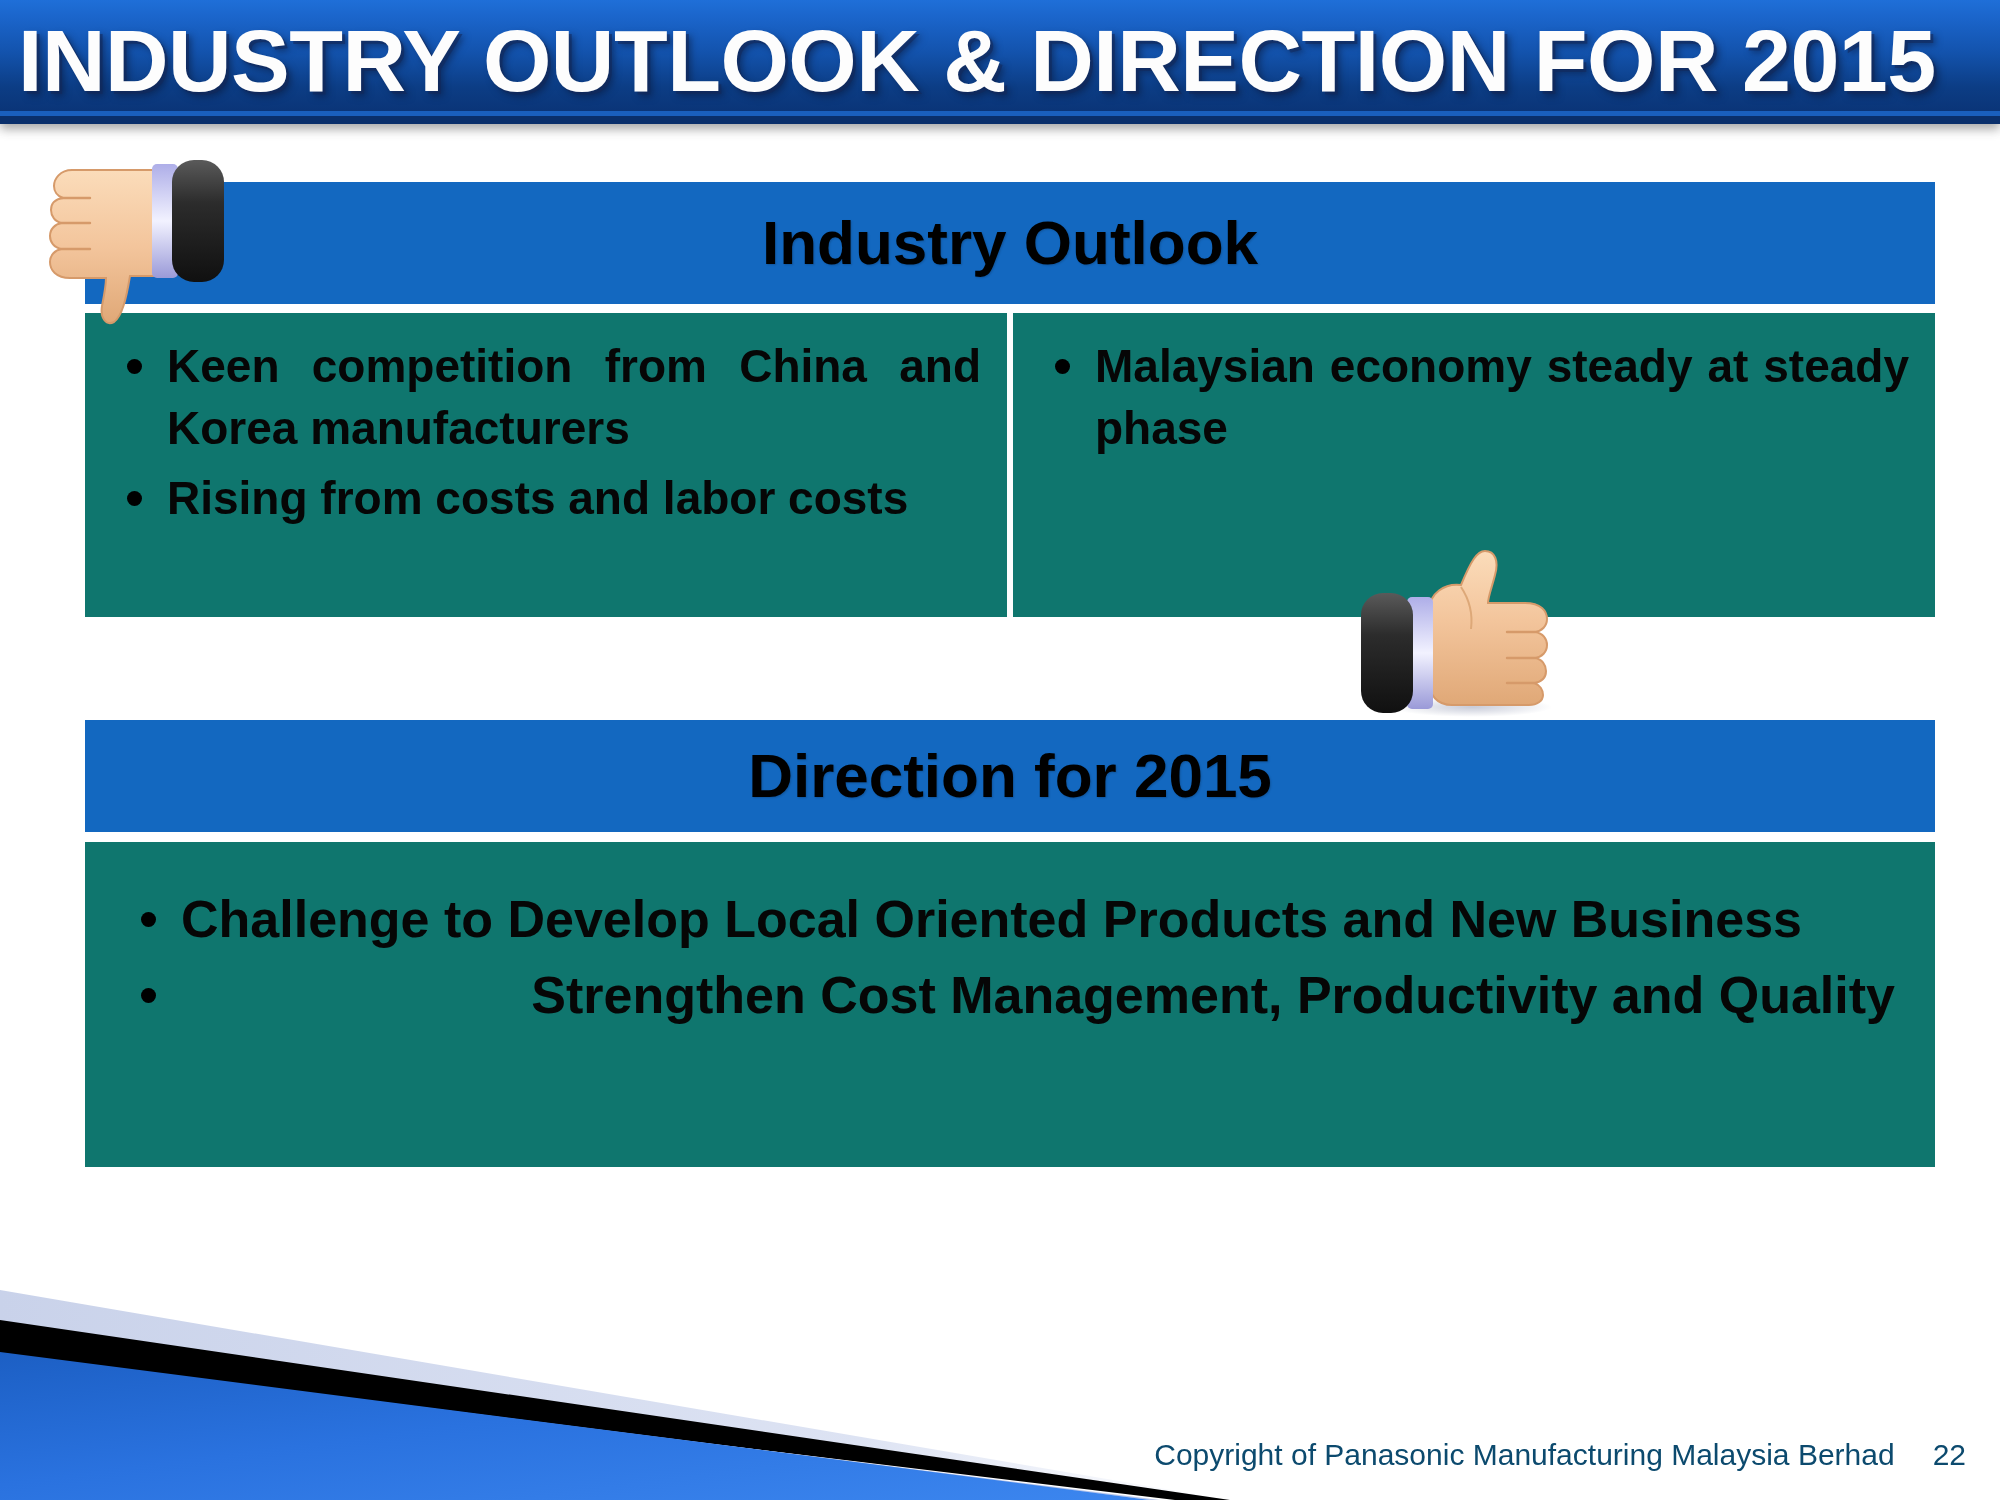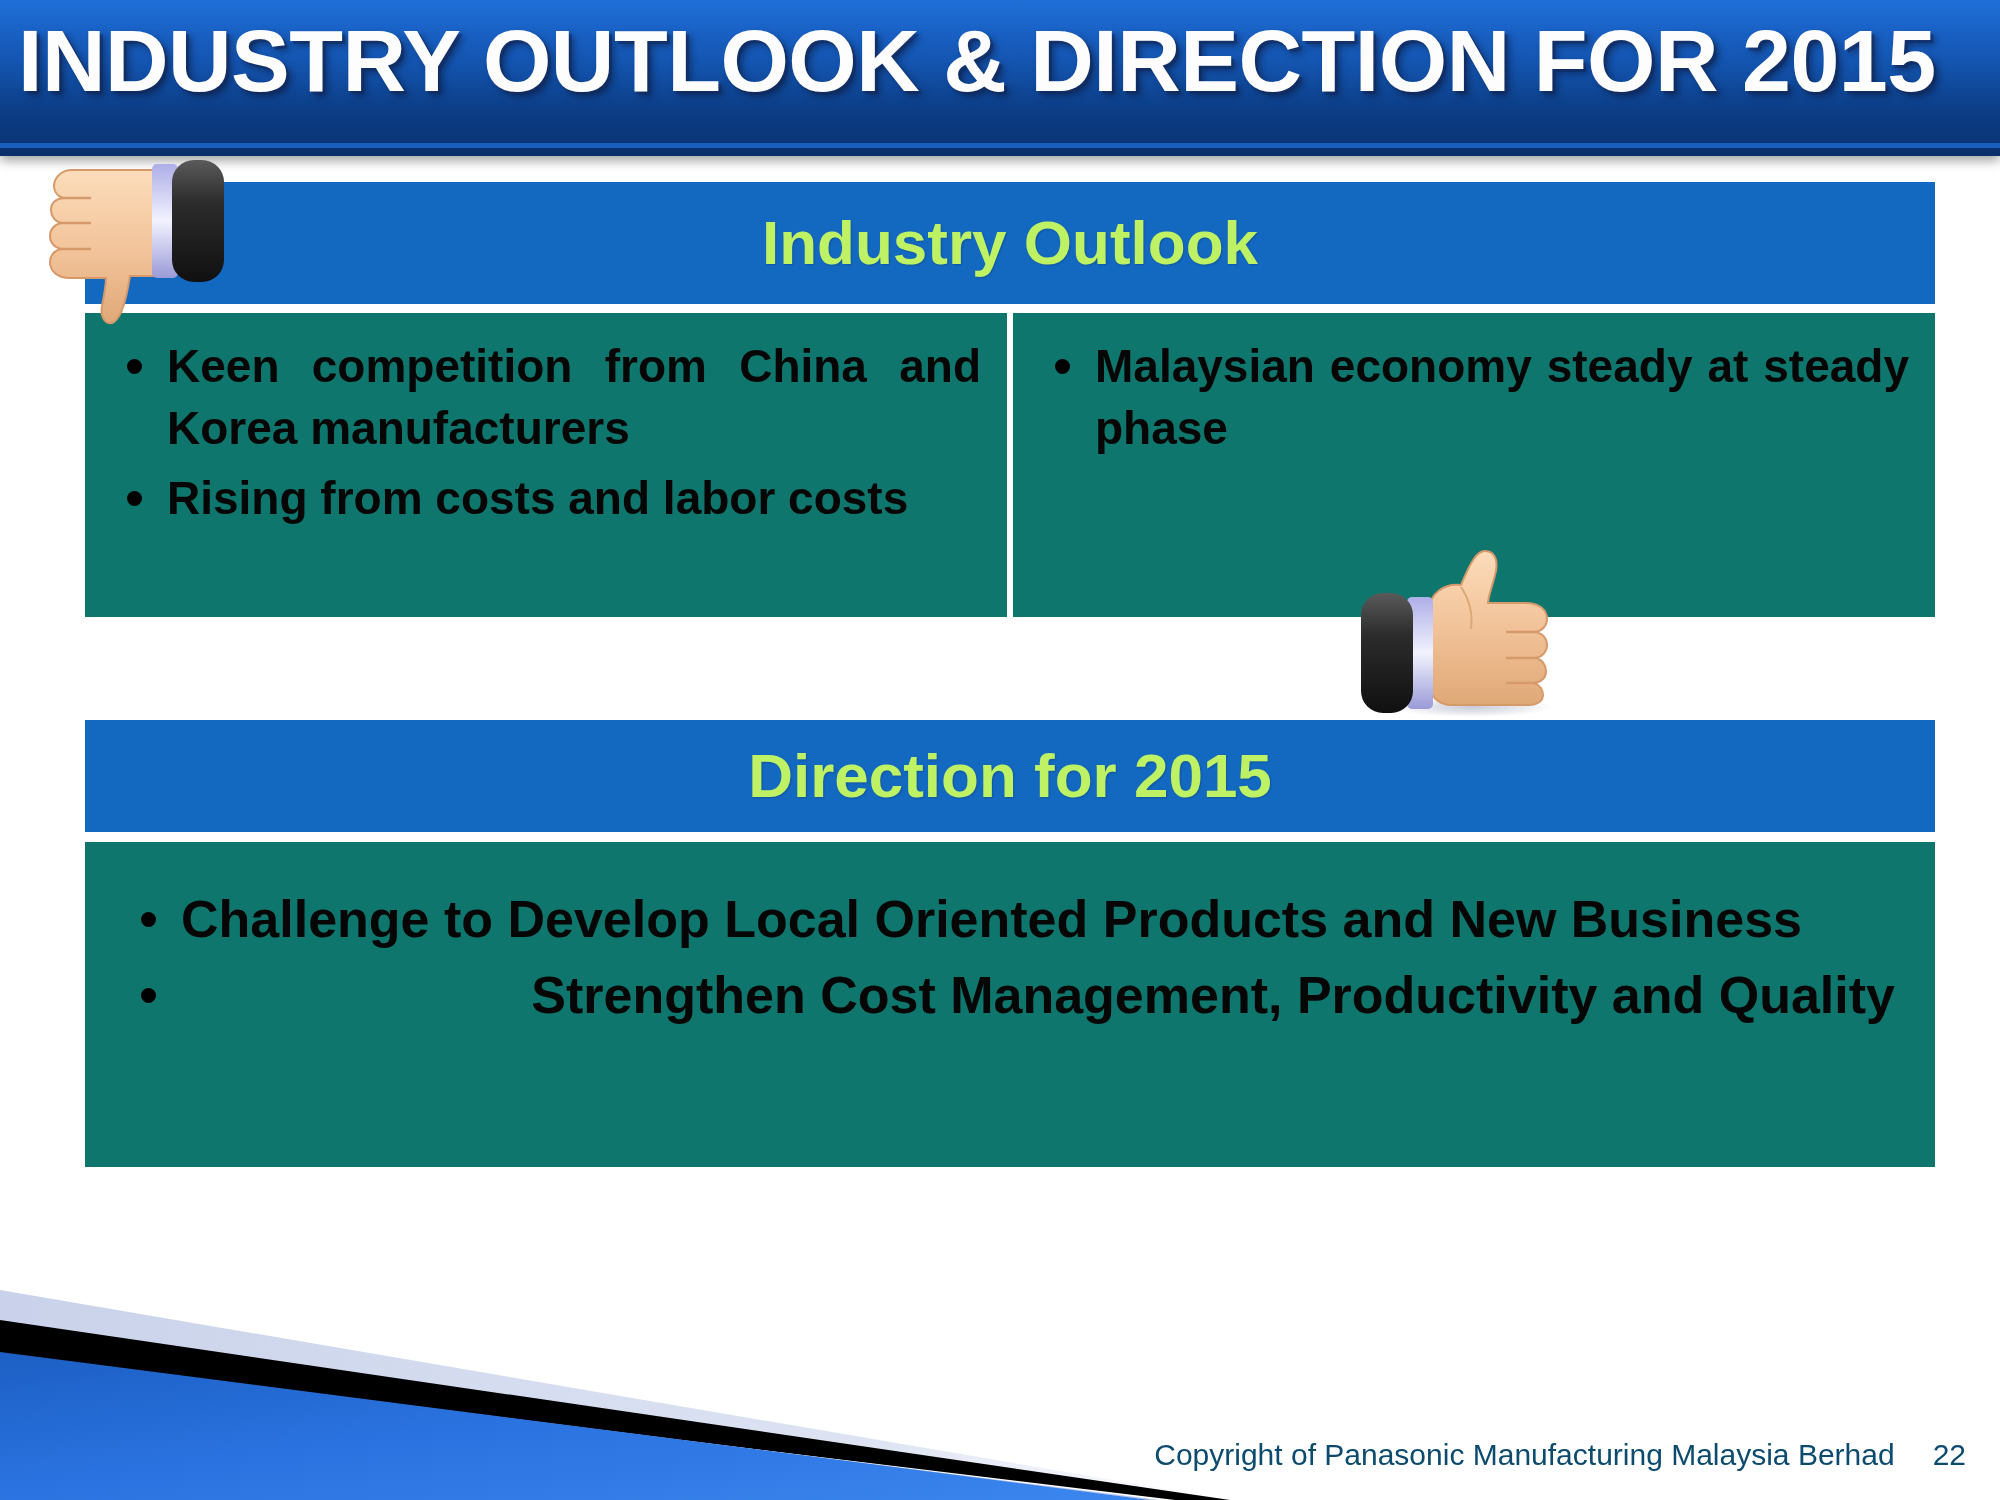--- a/index.html
+++ b/index.html
@@ -14,21 +14,21 @@
     overflow: hidden;
     font-family: "Liberation Sans", sans-serif;
   }
 
   
   .title-bar {
     position: absolute;
     left: 0;
     top: 0;
     width: 2000px;
-    height: 156px;
+    height: 124px;
     background: linear-gradient(to bottom,
                 #1f6fd8 0%,
                 #1a63c8 18%,
                 #1353ad 45%,
                 #0c3d85 75%,
                 #0a3375 100%);
     border-bottom: 8px solid #0a2f6b;
     box-sizing: border-box;
     box-shadow: 0 5px 10px rgba(60,60,60,0.45);
     overflow: hidden;
@@ -57,21 +57,21 @@
   }
 
   
   .section {
     position: absolute;
     left: 85px;
     width: 1850px;
   }
   .section-header {
     background: #1368c0;
-    color: #bef264;
+    color: #000000;
     text-align: center;
     font-family: "Liberation Sans", sans-serif;
     font-weight: bold;
     box-sizing: border-box;
     text-shadow: 1px 1px 2px rgba(0,0,0,0.18);
   }
   .section-body {
     background: #0f766e;
     box-sizing: border-box;
     position: relative;

